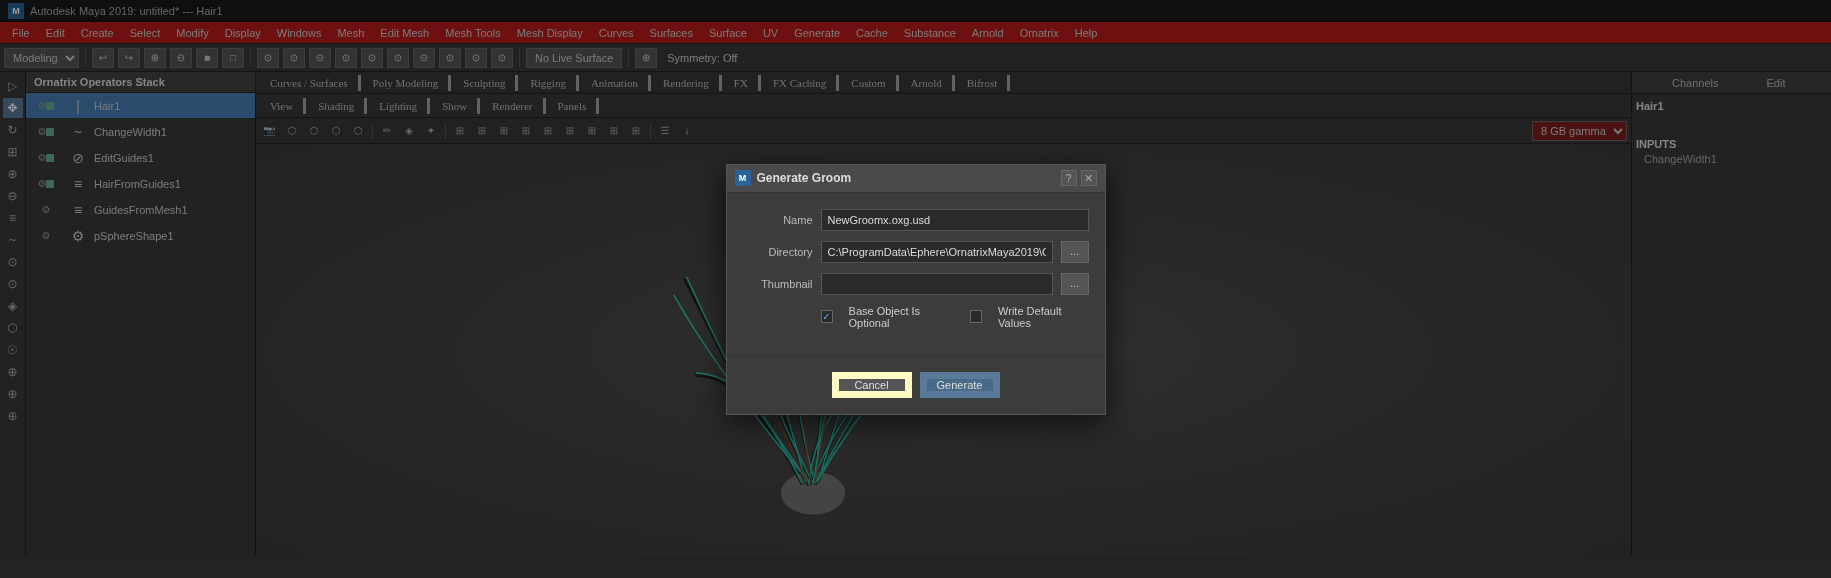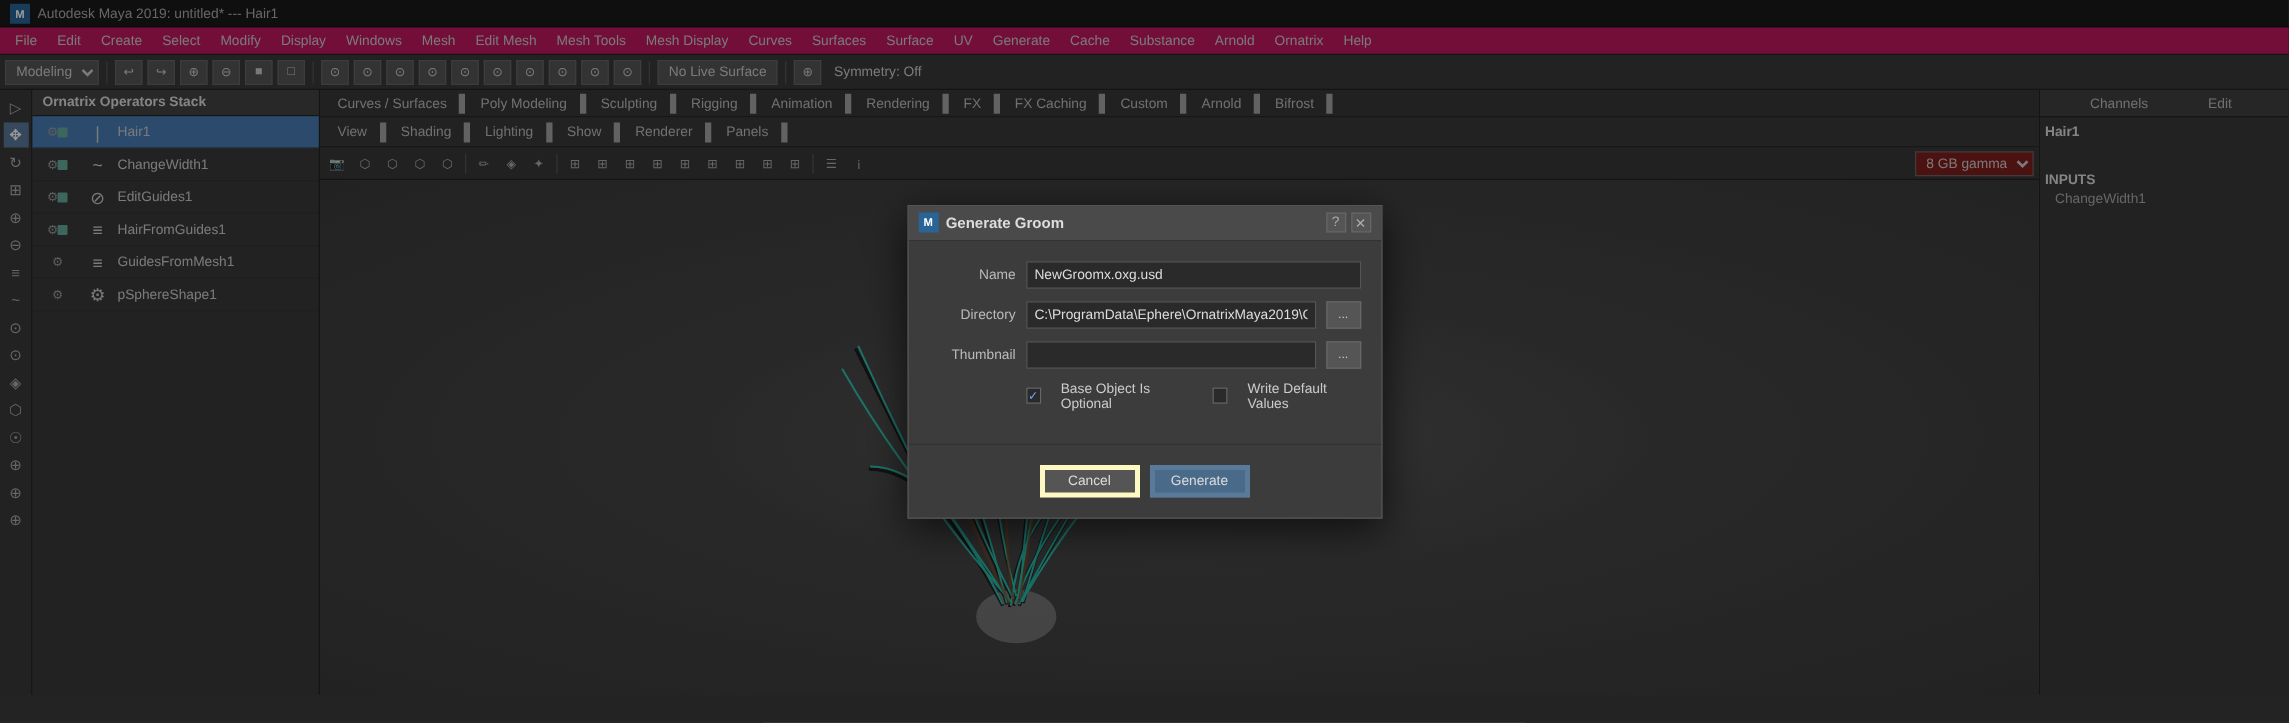--- a/index.html
+++ b/index.html
@@ -27,21 +27,21 @@
     #titlebar .title-icon {
       width: 16px; height: 16px;
       background: #2a6496;
       margin-right: 6px;
       display: inline-flex; align-items: center; justify-content: center;
       font-size: 9px; color: white; font-weight: bold;
     }
 
     
     #menubar {
-      background: #be185d;
+      background: #b91c1c;
       height: 22px;
       display: flex;
       align-items: center;
       padding: 0 4px;
       border-bottom: 1px solid #222;
     }
     .menu-item {
       padding: 2px 8px;
       cursor: pointer;
       font-size: 11px;
@@ -198,21 +198,22 @@
       align-items: center;
       padding: 0 4px;
       gap: 2px;
       border-bottom: 1px solid #222;
     }
     .sub-tab {
       padding: 2px 10px;
       font-size: 11px;
       color: #bbb;
       cursor: pointer;
-      border-right: 5px solid #a3a3a3;
+      border-right: 3px solid #a3a3a3;
+      font-family: Liberation Serif, serif;
     }
 
     #viewport-toolbar {
       background: #3a3a3a;
       height: 24px;
       display: flex;
       align-items: center;
       padding: 0 4px;
       gap: 2px;
       border-bottom: 1px solid #222;
@@ -404,21 +405,21 @@
     #dialog-footer {
       display: flex;
       justify-content: center;
       gap: 8px;
       padding: 16px;
       border-top: 1px solid #333;
     }
     .dialog-btn {
       width: 80px; height: 26px;
       background: #555;
-      border: 4px solid #fef9c3;
+      border: 7px solid #fef9c3;
       color: #ddd;
       font-size: 11px;
       cursor: pointer;
       display: flex; align-items: center; justify-content: center;
     }
     .dialog-btn.primary {
       background: #4a6a8a;
       border-color: #5a7a9a;
     }
 

